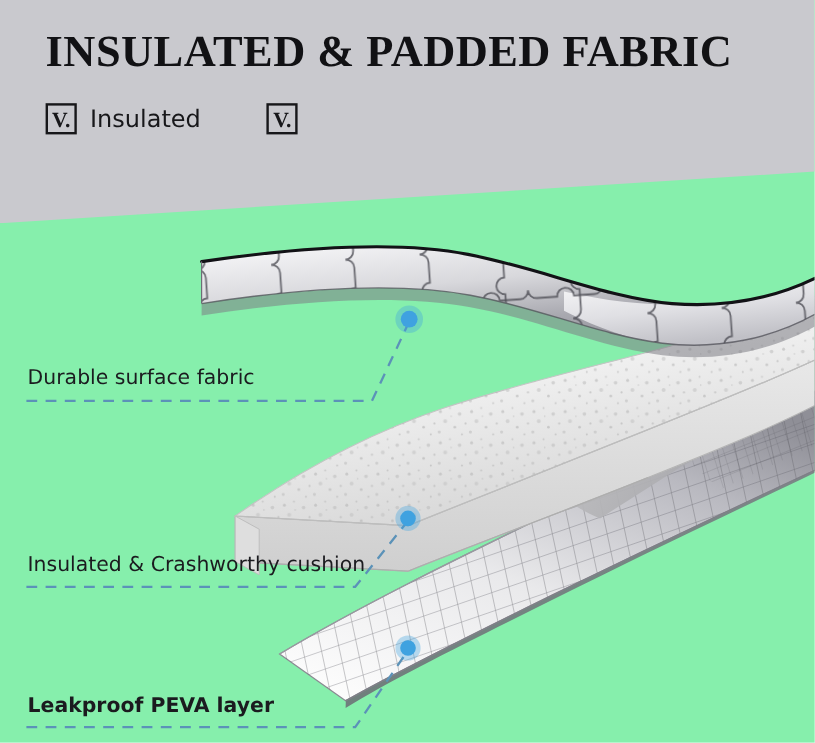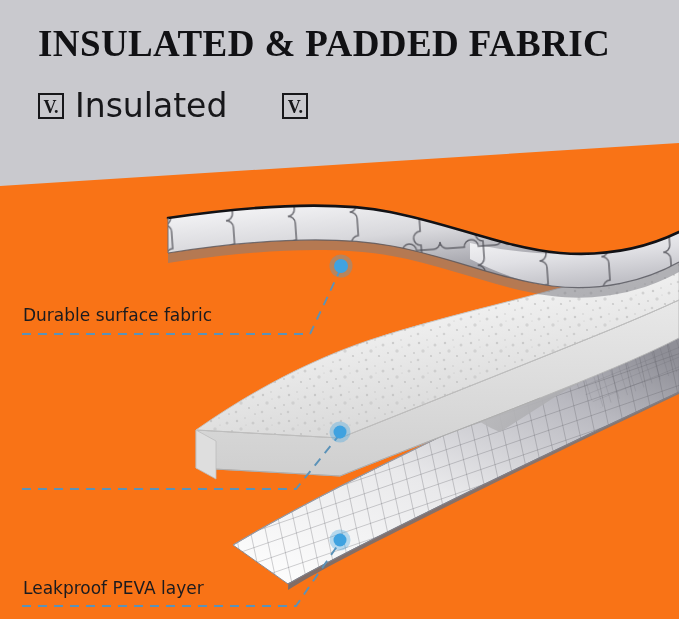--- a/index.html
+++ b/index.html
@@ -5,21 +5,21 @@
   html, body {
     margin: 0;
     padding: 0;
     background: #ffffff;
   }
   #page {
     position: relative;
     width: 679px;
     height: 619px;
     overflow: hidden;
-    background: #f97316;
+    background: #86efac;
     font-family: "Liberation Sans", sans-serif;
   }
 
   
   .banner {
     position: absolute;
     left: 0; top: 0;
     width: 679px;
     height: 190px;
     background: #c9c9ce;
@@ -63,21 +63,21 @@
     font-family: "Liberation Serif", "DejaVu Serif", serif;
     font-size: 18px;
     font-weight: 700;
     line-height: 1;
     color: #17171a;
     transform: translateY(1px);
   }
   .check-label {
     margin-left: 11px;
     font-family: "DejaVu Sans", "Liberation Sans", sans-serif;
-    font-size: 33px;
+    font-size: 20px;
     font-weight: 400;
     color: #17171a;
     white-space: nowrap;
   }
 
   
   .diagram {
     position: absolute;
     left: 0; top: 0;
     width: 679px;
@@ -88,21 +88,21 @@
   .callout {
     position: absolute;
     white-space: nowrap;
     font-family: "DejaVu Sans", "Liberation Sans", sans-serif;
     font-size: 17px;
     font-weight: 400;
     color: #1b1b1f;
   }
   #callout-0 { left: 23px; top: 305px; }
   #callout-1 { left: 23px; top: 461px; }
-  #callout-2 { left: 23px; top: 578px; }
+  #callout-2 { left: 23px; top: 578px; font-weight: bold; }
 </style>
 </head>
 <body>
 
 <div id="page">
 
   <div class="banner"></div>
 
   <div class="banner-title">INSULATED &amp; PADDED FABRIC</div>
 
@@ -290,15 +290,16 @@
         <circle cx="340" cy="432" r="6.5" fill="#3fa2e0"></circle>
       </g>
       <g>
         <circle cx="340" cy="540" r="10.5" fill="#3fa2e0" opacity="0.35"></circle>
         <circle cx="340" cy="540" r="6.5" fill="#3fa2e0"></circle>
       </g>
     </g>
   </svg>
 
   <div class="callout" id="callout-0">Durable surface fabric</div>
+  <div class="callout" id="callout-1">Insulated &amp; Crashworthy cushion</div>
   <div class="callout" id="callout-2">Leakproof PEVA layer</div>
 
 </div>
 
 </body></html>

